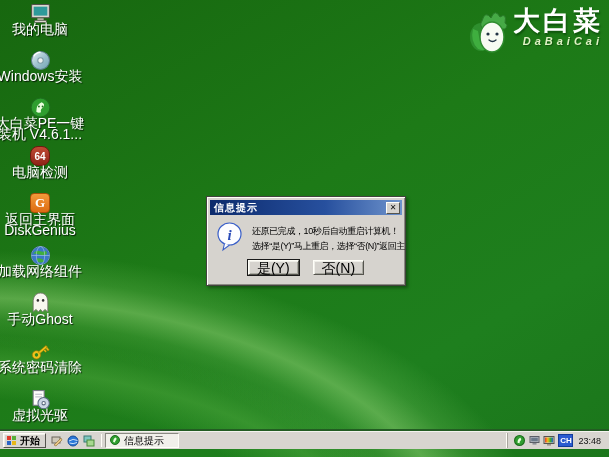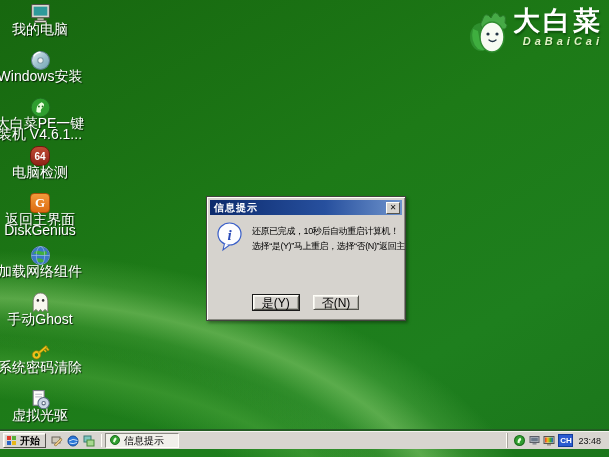--- a/index.html
+++ b/index.html
@@ -30,21 +30,21 @@
     display:flex;align-items:center;padding:0 2px 0 4px;}
   .title{flex:1;color:#fff;font-size:10px;font-weight:bold;letter-spacing:1px;}
   .closebtn{width:14px;height:12px;background:#d6d3ce;border:1px solid;border-color:#fffef8 #55544e #55544e #fffef8;
     font-size:8px;line-height:10px;text-align:center;font-weight:bold;color:#111;cursor:default;}
   .dlgbody{display:flex;gap:9px;align-items:flex-start;padding:7px 2px 1px 6px;}
   .msgs{padding-top:2px;}
   .msg{font-size:9px;color:#000;line-height:15px;white-space:nowrap;letter-spacing:-.4px;}
   .btnrow{display:flex;justify-content:center;gap:14px;padding:3px 0 7px;}
   .xpbtn{min-width:44px;height:15px;background:#d6d3ce;border:1px solid;border-color:#fffef8 #55544e #55544e #fffef8;
     box-shadow:inset 1px 1px 0 #efeee8, inset -1px -1px 0 #a8a8a0;
-    font-size:12px;line-height:12px;text-align:center;padding:0 8px;cursor:default;margin-top:35px;}
+    font-size:14px;line-height:12px;text-align:center;padding:0 8px;cursor:default;}
   .xpbtn.default{outline:1px solid #1a1a1a;}
   
   .taskbar{position:absolute;left:0;bottom:8px;width:609px;height:18px;background:#d8d5d0;
     border-top:1px solid #f4f3ef;box-shadow:0 -2px 0 #235c23;display:flex;align-items:center;padding:0 3px;}
   .startbtn{height:15px;display:flex;align-items:center;gap:3px;padding:0 5px 0 3px;background:#d8d5d0;
     border:1px solid;border-color:#fffef8 #55544e #55544e #fffef8;box-shadow:inset 1px 1px 0 #efeee8;
     font-weight:bold;font-size:10px;color:#000;cursor:default;}
   .startlogo{width:10px;height:10px;display:grid;grid-template-columns:4px 4px;grid-template-rows:4px 4px;gap:1px;}
   .startlogo i{display:block;}
   .qlaunch{display:flex;align-items:center;gap:3px;margin:0 5px 0 4px;}

